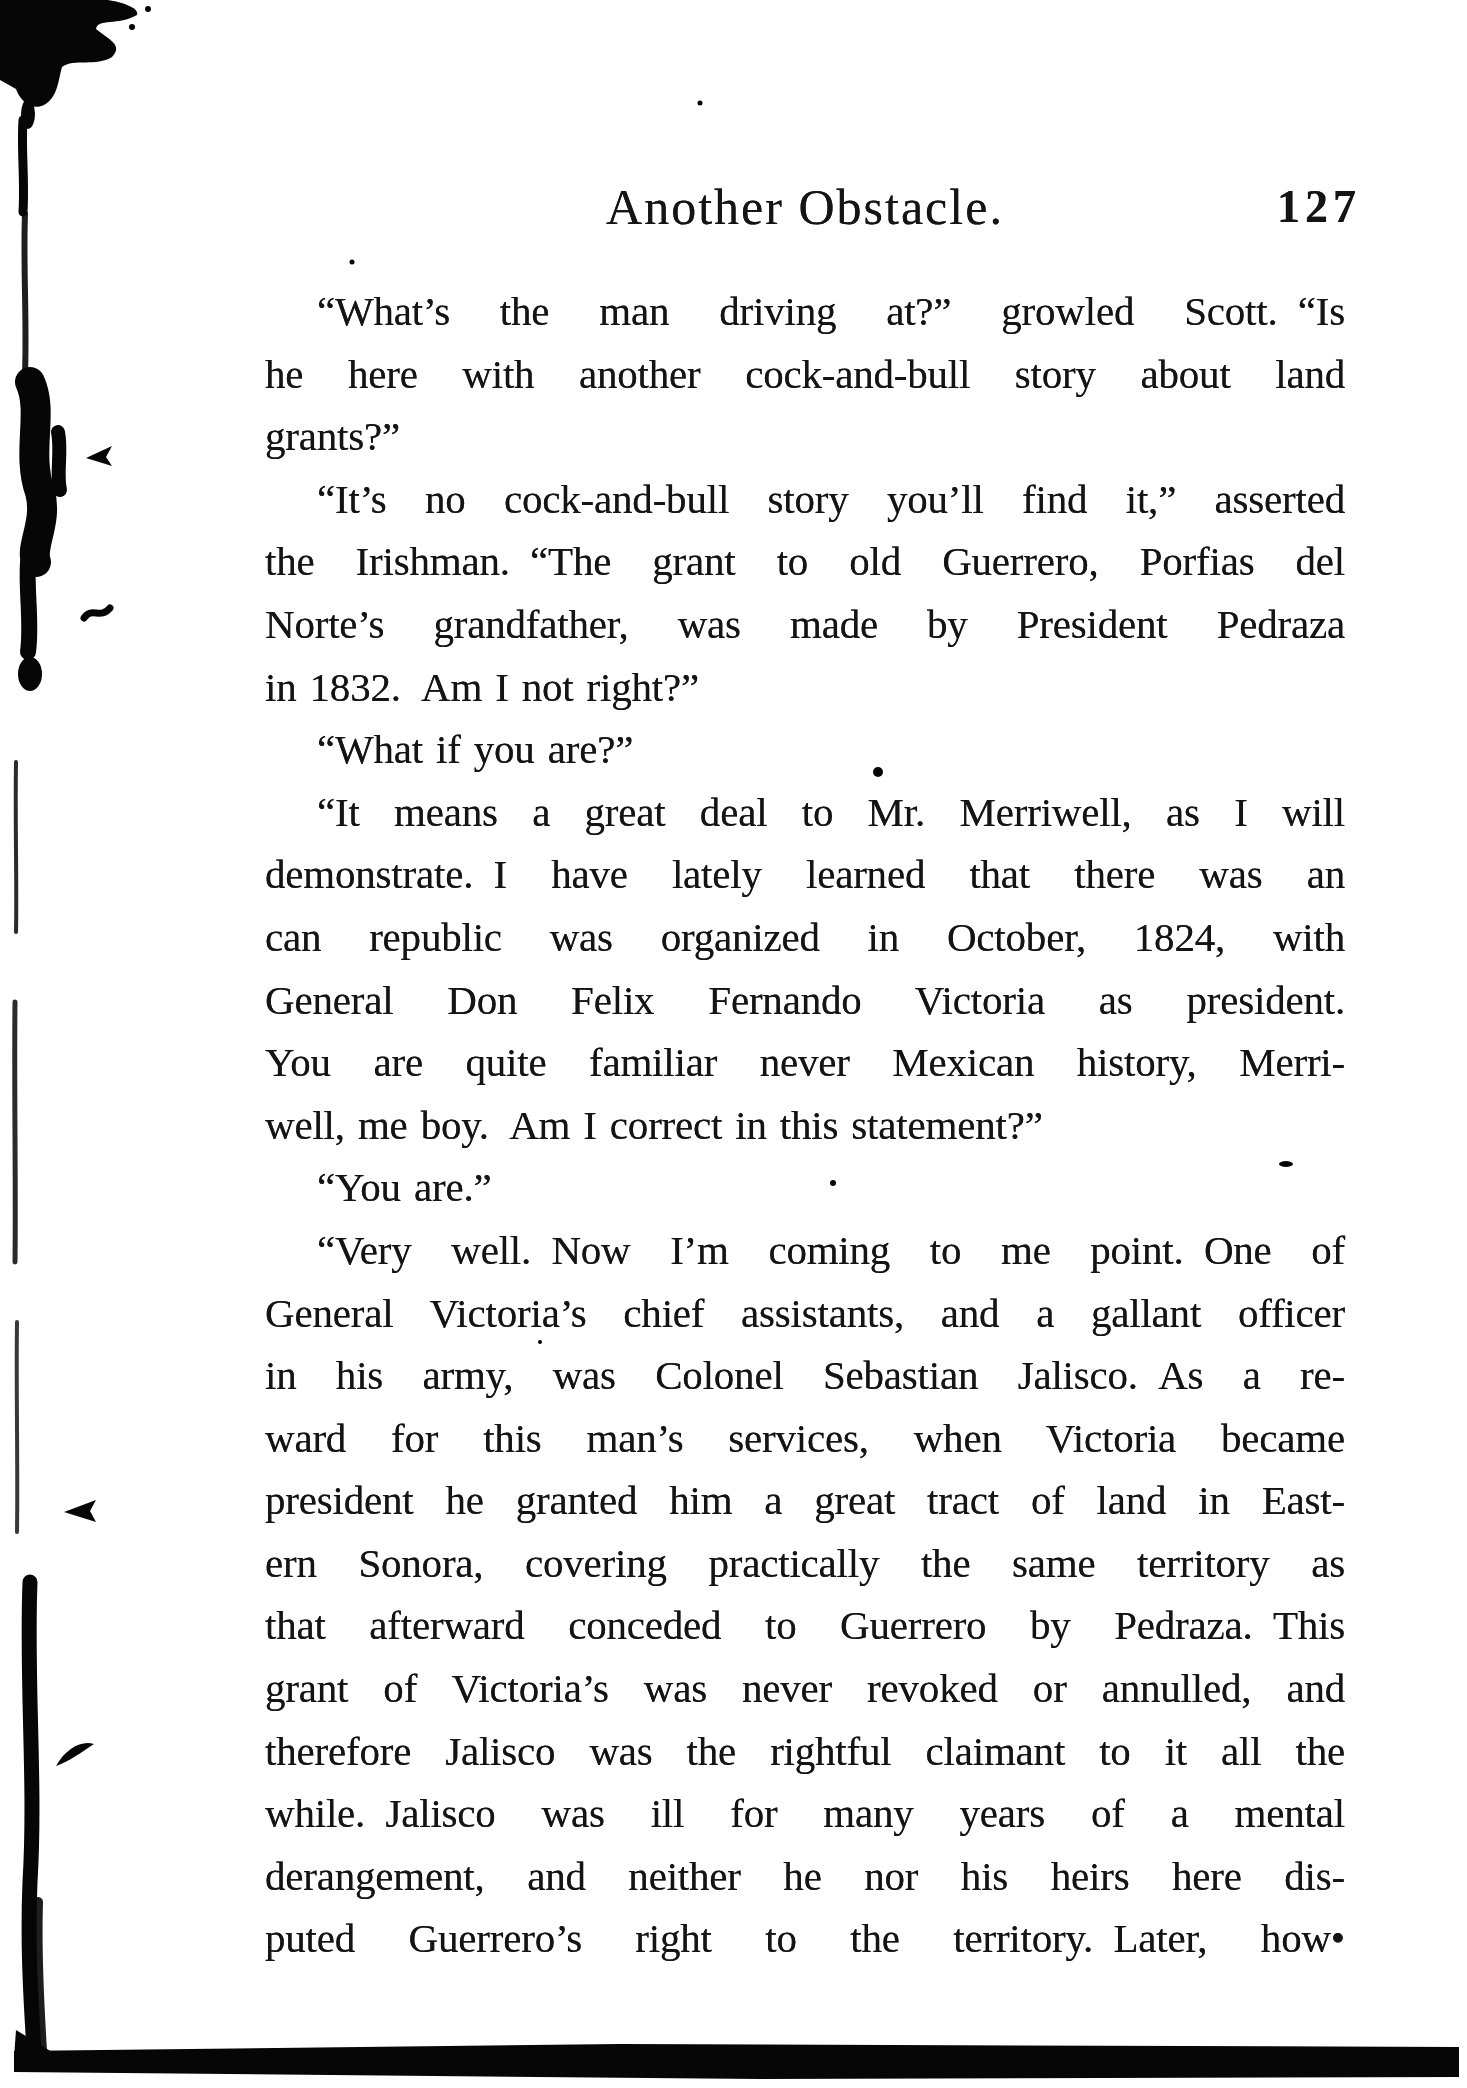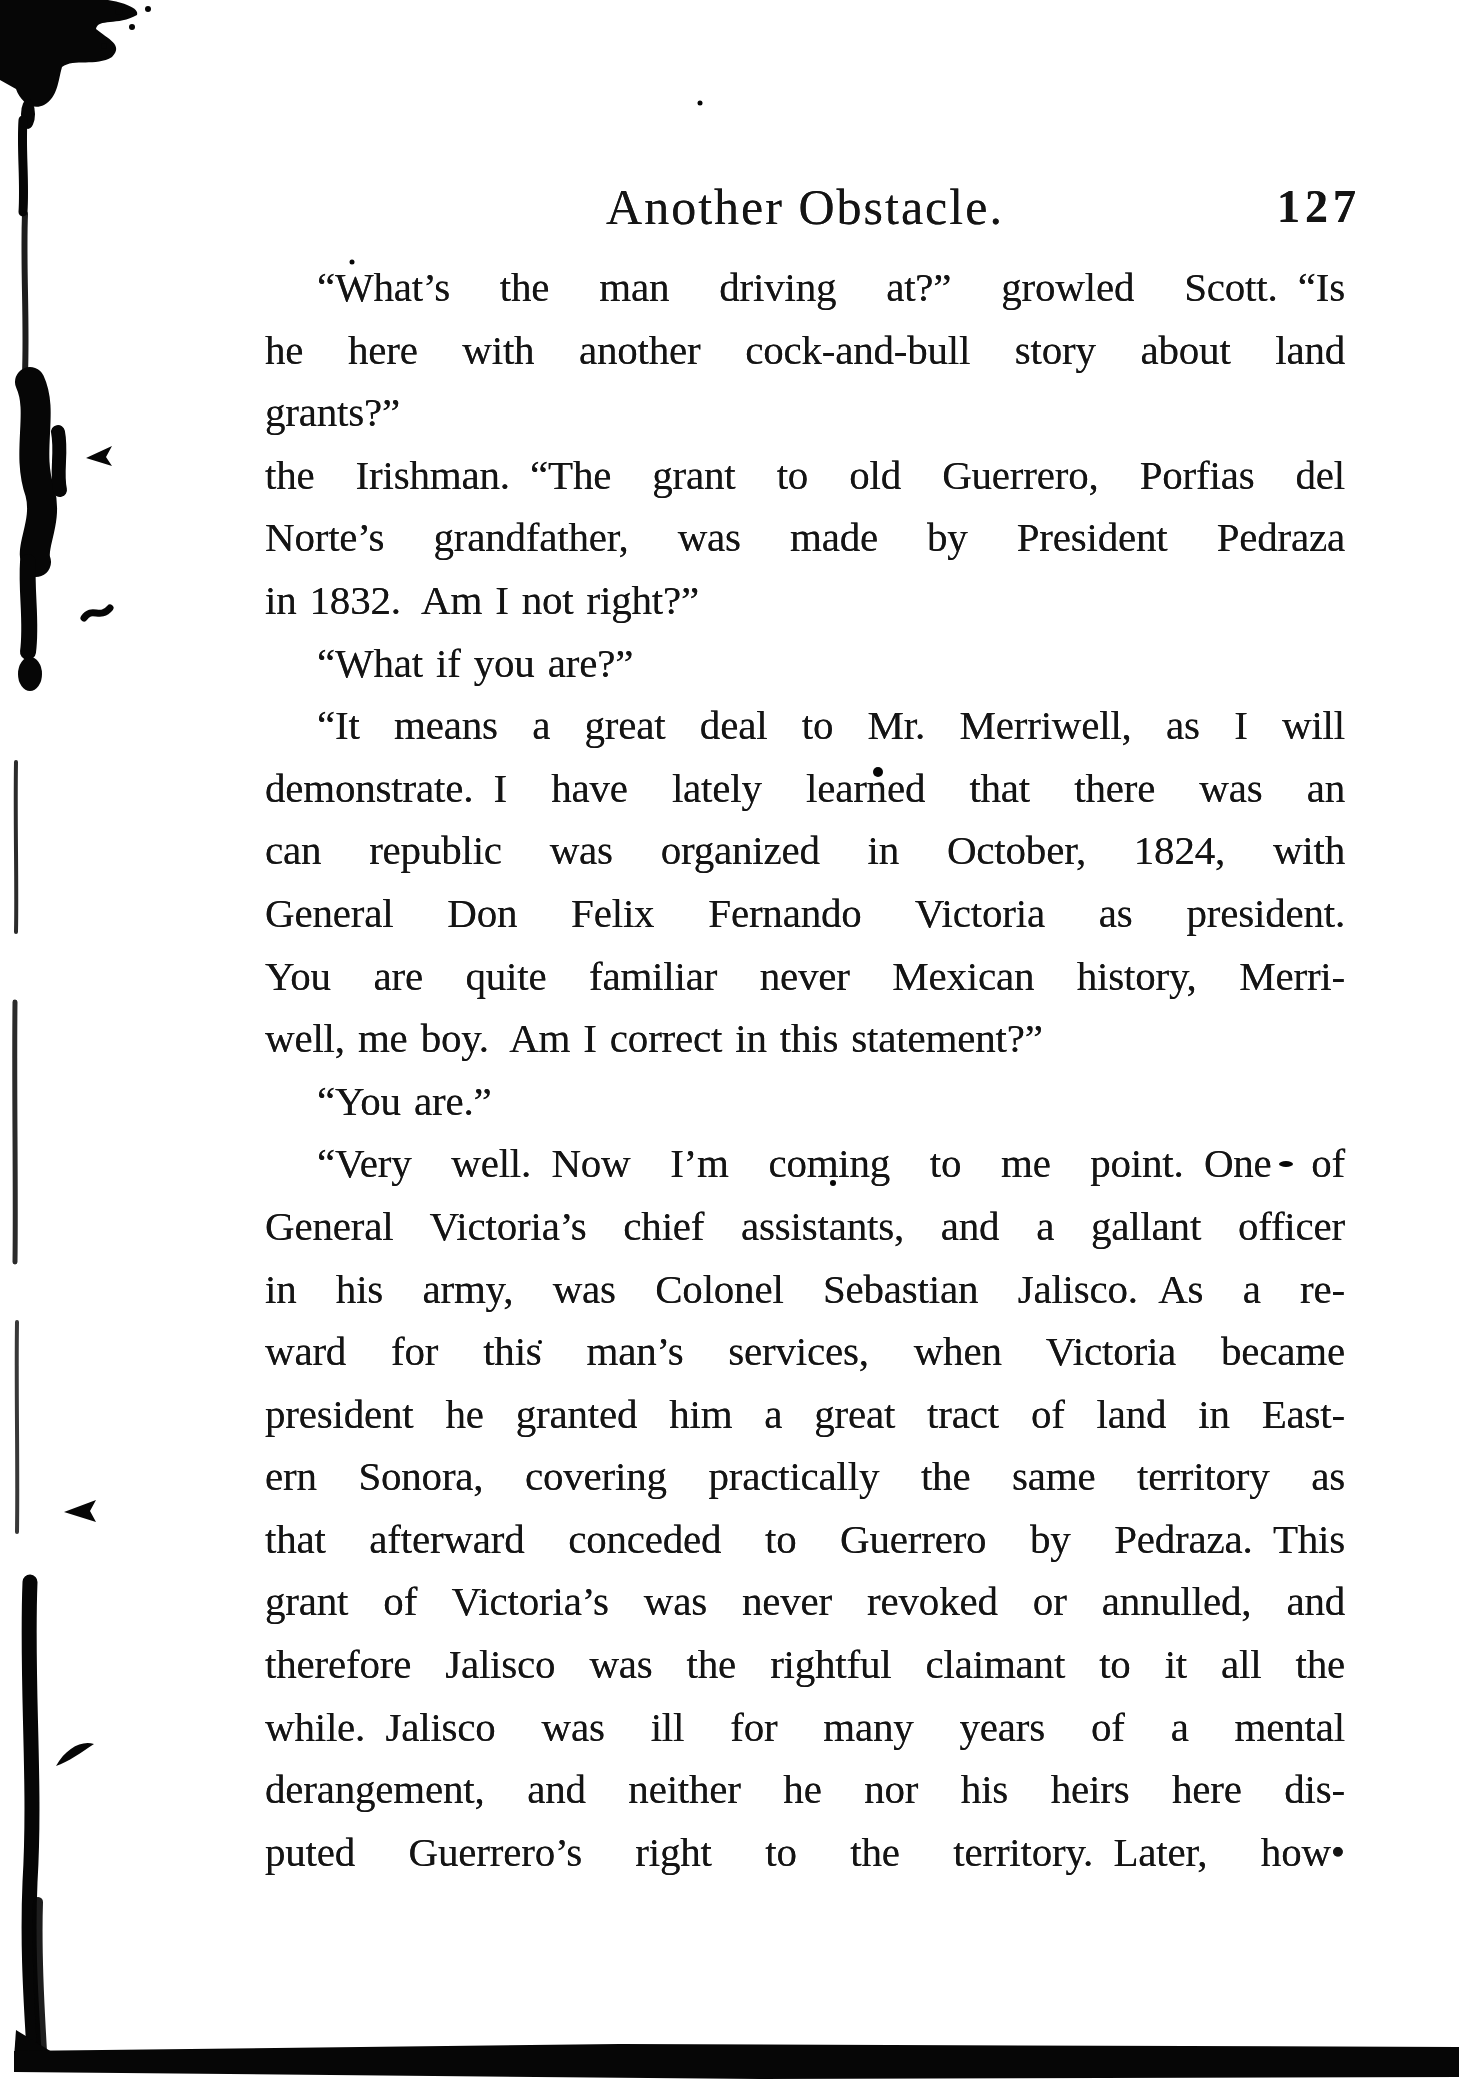--- a/index.html
+++ b/index.html
@@ -18,21 +18,21 @@
     font-size:50px; line-height:1; letter-spacing:2px;
     text-shadow:0 0 0.5px rgba(0,0,0,.8);
     white-space:nowrap;
   }
   .page-number {
     position:absolute; top:184px; left:1277px;
     font-size:46px; line-height:1; font-weight:700; letter-spacing:5px;
     text-shadow:0 0 0.5px rgba(0,0,0,.8);
   }
   .page-text {
-    position:absolute; top:256px; left:265px; width:1080px;
+    position:absolute; top:280px; left:265px; width:1080px;
   }
   .line {
     font-size:41px; line-height:62.6px; height:62.6px;
     white-space:nowrap;
     word-spacing:3px;
     letter-spacing:-0.2px;
     text-shadow:0 0 0.5px rgba(0,0,0,.75);
   }
   .line.justify { text-align:justify; text-align-last:justify; }
   .line.indent  { padding-left:52px; }
@@ -80,20 +80,21 @@
   <polygon points="14,2051 620,2044 1459,2047 1459,2077 760,2079 14,2072"></polygon>
 </svg>
 
 <div class="page-title">Another Obstacle.</div>
 <div class="page-number">127</div>
 
 <div class="page-text">
     <div class="line indent justify">“What’s the man driving at?” growled Scott. “Is</div>
     <div class="line justify">he here with another cock-and-bull story about land</div>
     <div class="line">grants?”</div>
+    <div class="line indent justify">“It’s no cock-and-bull story you’ll find it,” asserted</div>
     <div class="line justify">the Irishman. “The grant to old Guerrero, Porfias del</div>
     <div class="line justify">Norte’s grandfather, was made by President Pedraza</div>
     <div class="line">in 1832. Am I not right?”</div>
     <div class="line indent">“What if you are?”</div>
     <div class="line indent justify">“It means a great deal to Mr. Merriwell, as I will</div>
     <div class="line justify">demonstrate. I have lately learned that there was an</div>
     <div class="line justify">can republic was organized in October, 1824, with</div>
     <div class="line justify">General Don Felix Fernando Victoria as president.</div>
     <div class="line justify">You are quite familiar never Mexican history, Merri-</div>
     <div class="line">well, me boy. Am I correct in this statement?”</div>

